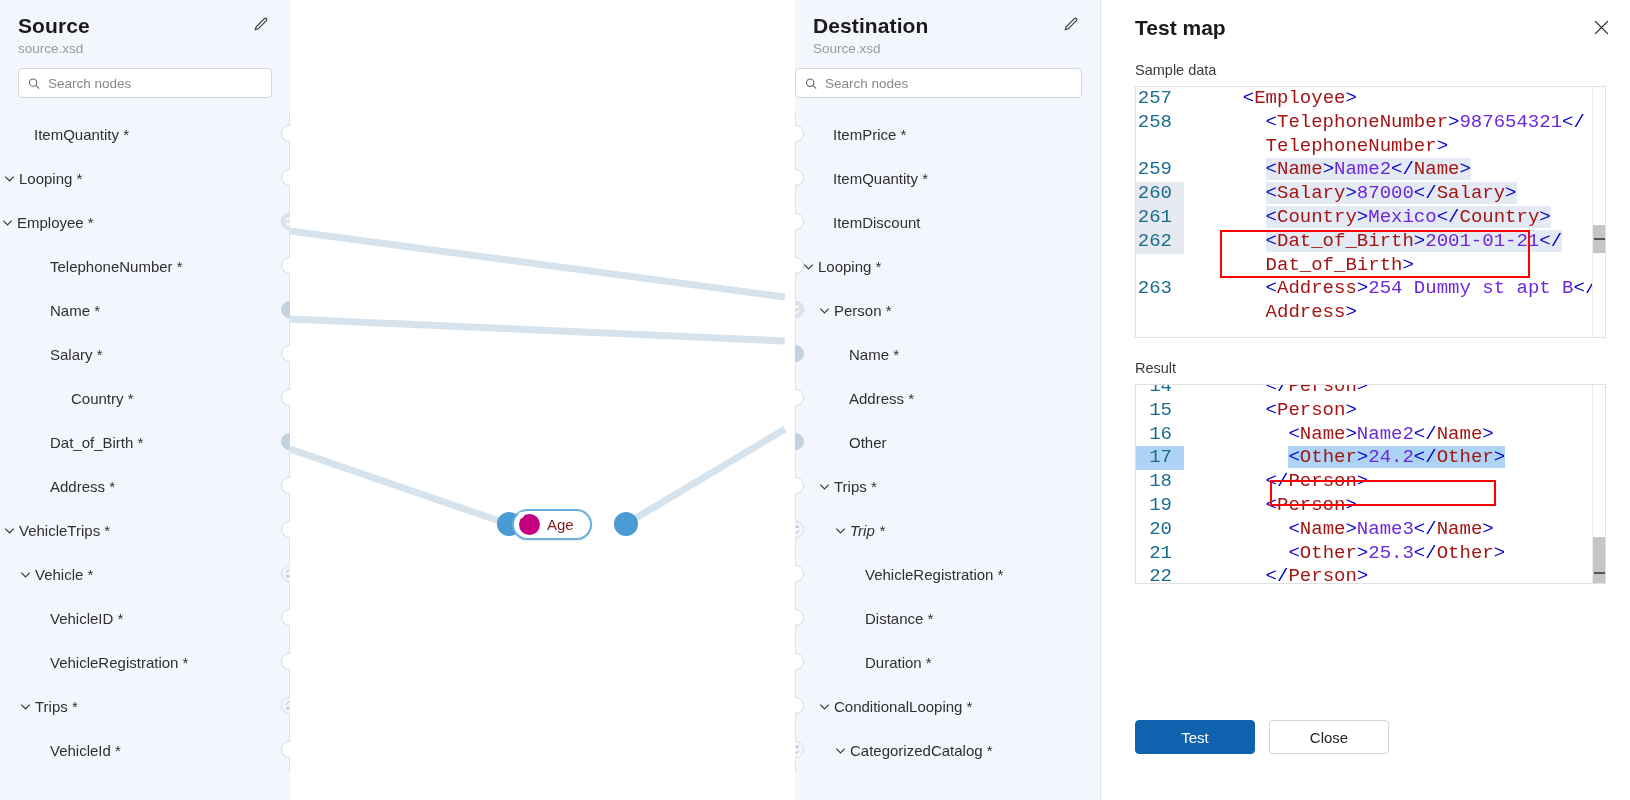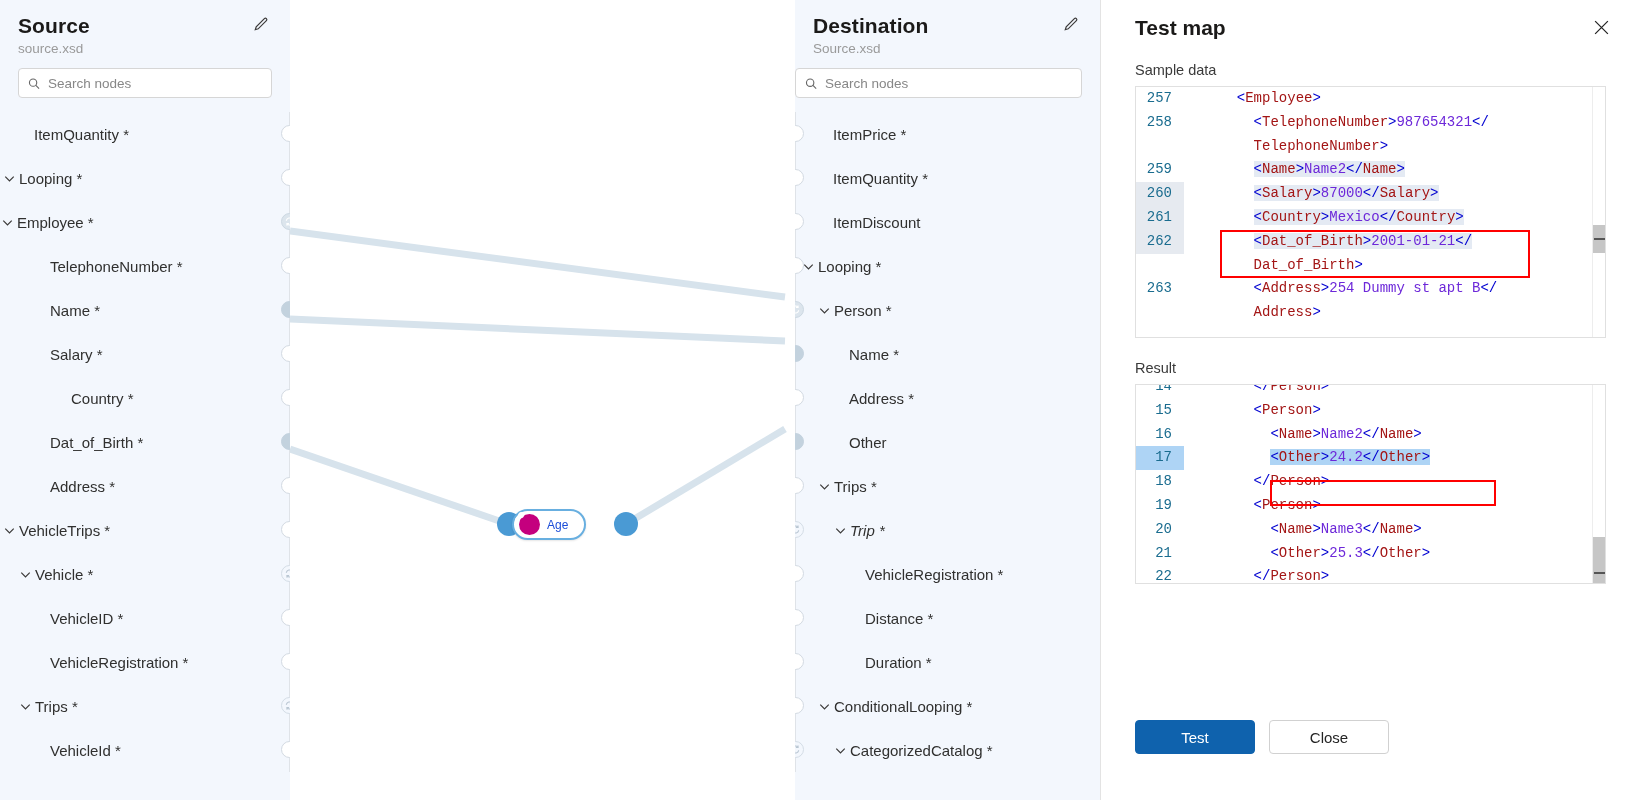--- a/index.html
+++ b/index.html
@@ -85,21 +85,21 @@
     height: 31px; border: 2px solid #68afe0; border-radius: 16px;
     background: #ffffff; padding: 0 16px 0 5px; gap: 7px;
     box-shadow: 0 1px 2px rgba(0,0,0,.10);
     z-index: 5;
   }
   .fn-icon {
     width: 21px; height: 21px; border-radius: 50%;
     background: #c4007e; display: flex; align-items: center; justify-content: center;
     flex: 0 0 auto;
   }
-  .fn-label { font-size: 12px; color: #1d4ed8; }
+  .fn-label { font-size: 15px; color: #7f1d1d; }
   .fn-handle {
     position: absolute; width: 24px; height: 24px; border-radius: 50%;
     background: #4a9ad4; z-index: 4;
   }
 
   
   .testmap {
     width: 530px; flex: 0 0 auto; height: 800px;
     background: #ffffff; border-left: 1px solid #e3e3e3;
     position: relative; padding: 0 24px;
@@ -113,21 +113,21 @@
 
   .code-box {
     position: relative; margin-left: 10px;
     border: 1px solid #e0e0e0; background: #fff; overflow: hidden;
   }
   #sample-box { height: 252px; }
   #result-box { height: 200px; }
   .code-scroll { position: absolute; inset: 0; overflow: hidden; }
   .code-line {
     display: flex; align-items: flex-end;
-    font-family: "Liberation Mono", monospace; font-size: 14px; line-height: 23.8px;
+    font-family: "Liberation Mono", monospace; font-size: 19px; line-height: 23.8px;
     white-space: pre;
   }
   .ln {
     width: 48px; flex: 0 0 48px; text-align: right; padding-right: 12px;
     color: #1a6c8f; user-select: none;
   }
   .gut1 { width: 14px; flex: 0 0 14px; }
   .gut2 { width: 22px; flex: 0 0 22px; }
   .code-text { flex: 1 1 auto; position: relative; }
   .hl-soft  { background: #e4eaf3; }

